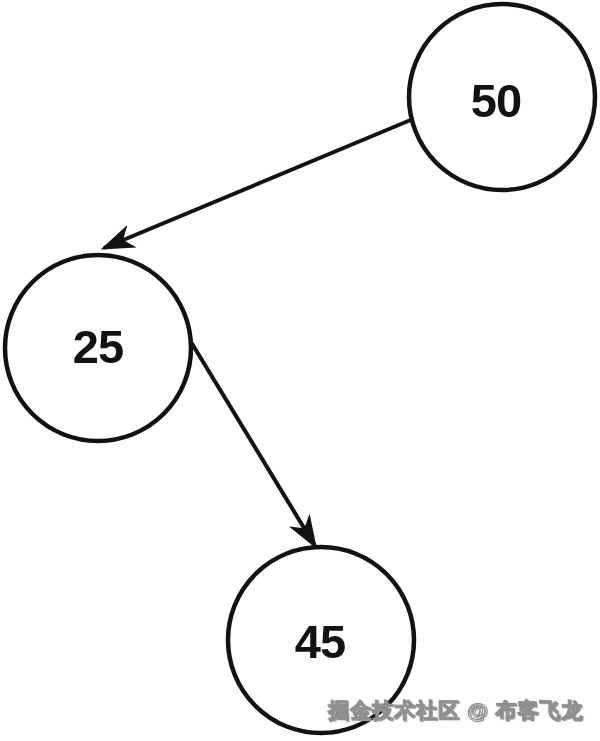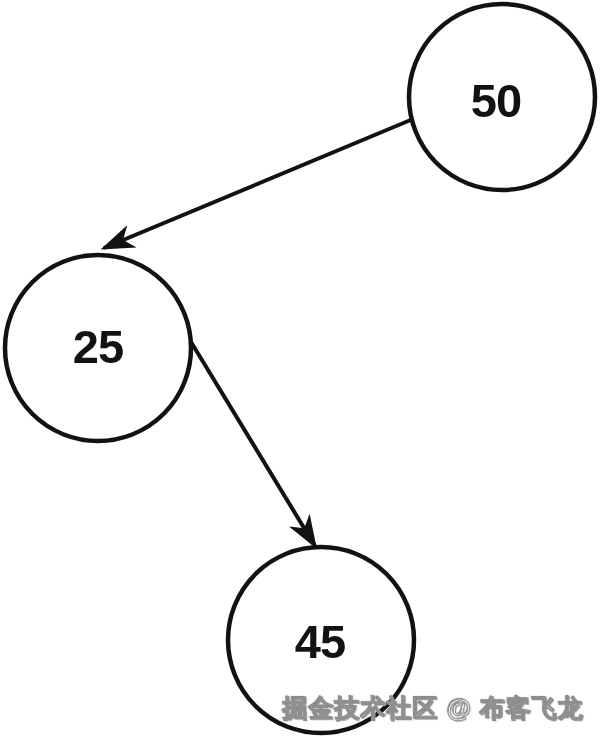--- a/index.html
+++ b/index.html
@@ -26,21 +26,21 @@
   svg.tree text {
     font-family: "Liberation Sans", sans-serif;
     font-weight: bold;
     font-size: 47px;
     letter-spacing: -1px;
   }
   .watermark {
     position: absolute;
     right: 16px;
     bottom: 16px;
-    font-size: 25px;
+    font-size: 21px;
     font-weight: bold;
     letter-spacing: 1px;
     color: #ffffff;
     -webkit-text-stroke: 1px #8f8f8f;
     text-shadow: -1px -1px 1px #777777, 1px 1px 1px #bbbbbb;
     white-space: nowrap;
     font-family: "Liberation Sans", sans-serif;
     user-select: none;
   }
 </style>

